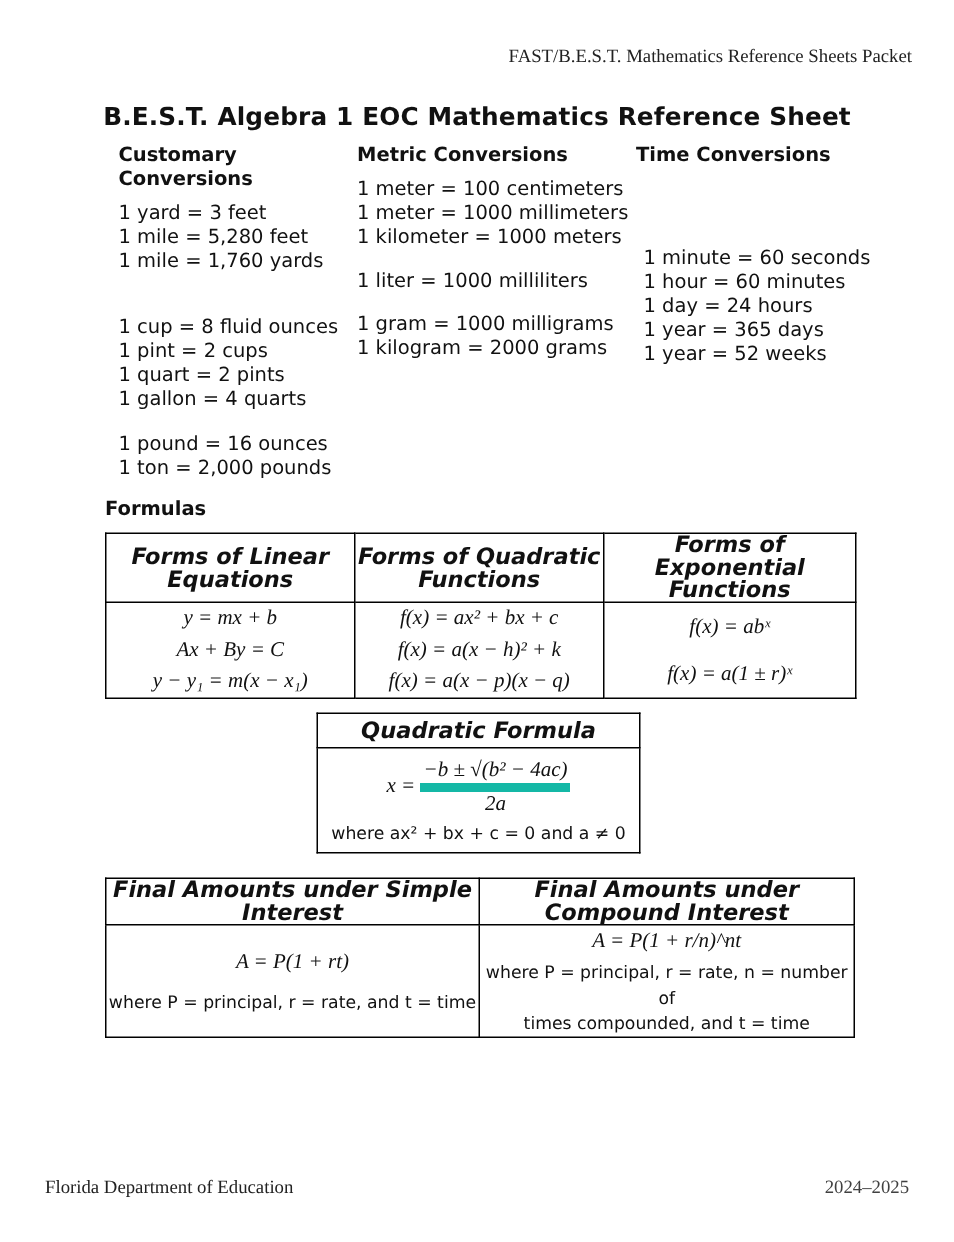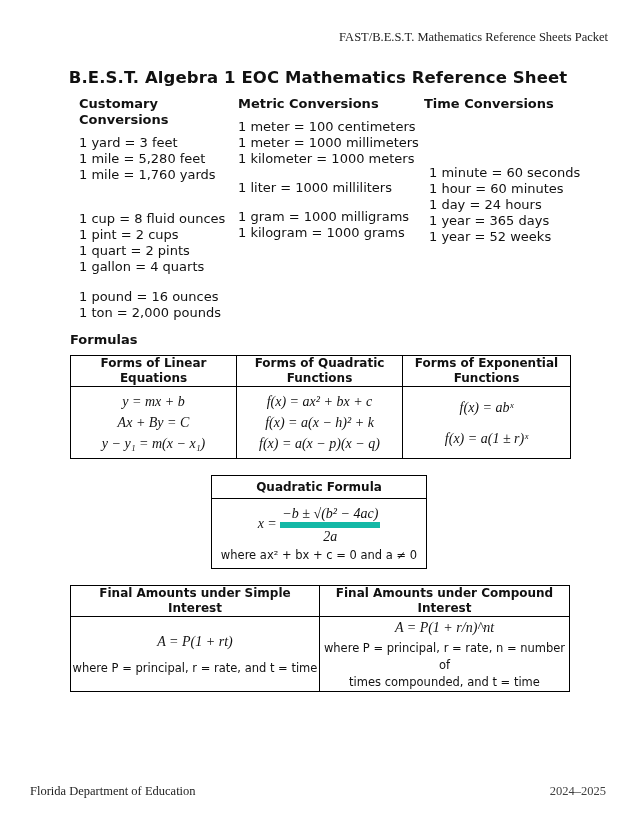--- a/index.html
+++ b/index.html
@@ -8,21 +8,21 @@
   .serif { font-family: "Liberation Serif", serif; }
   .running-header { top: 30px; right: 28px; font-size: 12.5px; color: #222; }
   .title { top: 68px; left: 0; width: 636px; text-align: center; font-weight: bold; font-size: 16.5px; letter-spacing: 0.1px; }
   .col-head { font-weight: bold; font-size: 13px; line-height: 16px; }
   .line { font-size: 13px; line-height: 16px; white-space: nowrap; }
   .grp { position: absolute; }
   .formulas-label { top: 332px; left: 70px; font-weight: bold; font-size: 13px; }
 
   table.ref { position: absolute; border-collapse: collapse; table-layout: fixed; }
   table.ref th, table.ref td { border: 1.5px solid #000; text-align: center; padding: 0; }
-  table.ref th { font-weight: bold; font-size: 12px; line-height: 15px; vertical-align: middle; }
+  table.ref th { font-weight: bold; font-size: 15px; line-height: 15px; vertical-align: middle; font-style: italic; }
   .math { font-family: "Liberation Serif", serif; font-style: italic; font-size: 14px; line-height: 21px; }
   .small { font-size: 11.5px; line-height: 17px; }
   .frac { display: inline-block; vertical-align: middle; text-align: center; }
   .frac .num { display: block; border-bottom: 6px solid #14b8a6; padding: 0 2px; line-height: 17px; }
   .frac .den { display: block; line-height: 17px; }
   .footer-left { top: 784px; left: 30px; font-size: 12.5px; color: #222; }
   .footer-right { top: 784px; right: 30px; font-size: 12.5px; color: #404040; }
 </style>
 </head>
 <body>
@@ -56,21 +56,21 @@
 <div class="grp" style="top:119px;left:238px;">
   <div class="line">1 meter = 100 centimeters</div>
   <div class="line">1 meter = 1000 millimeters</div>
   <div class="line">1 kilometer = 1000 meters</div>
 </div>
 <div class="grp" style="top:180px;left:238px;">
   <div class="line">1 liter = 1000 milliliters</div>
 </div>
 <div class="grp" style="top:209px;left:238px;">
   <div class="line">1 gram = 1000 milligrams</div>
-  <div class="line">1 kilogram = 1000 grams</div>
+  <div class="line">1 kilogram = 2000 grams</div>
 </div>
 
 <div class="grp" style="top:96px;left:424px;">
   <div class="col-head">Time Conversions</div>
 </div>
 <div class="grp" style="top:119px;left:429px;margin-top:46px;">
   <div class="line">1 minute = 60 seconds</div>
   <div class="line">1 hour = 60 minutes</div>
   <div class="line">1 day = 24 hours</div>
   <div class="line">1 year = 365 days</div>

